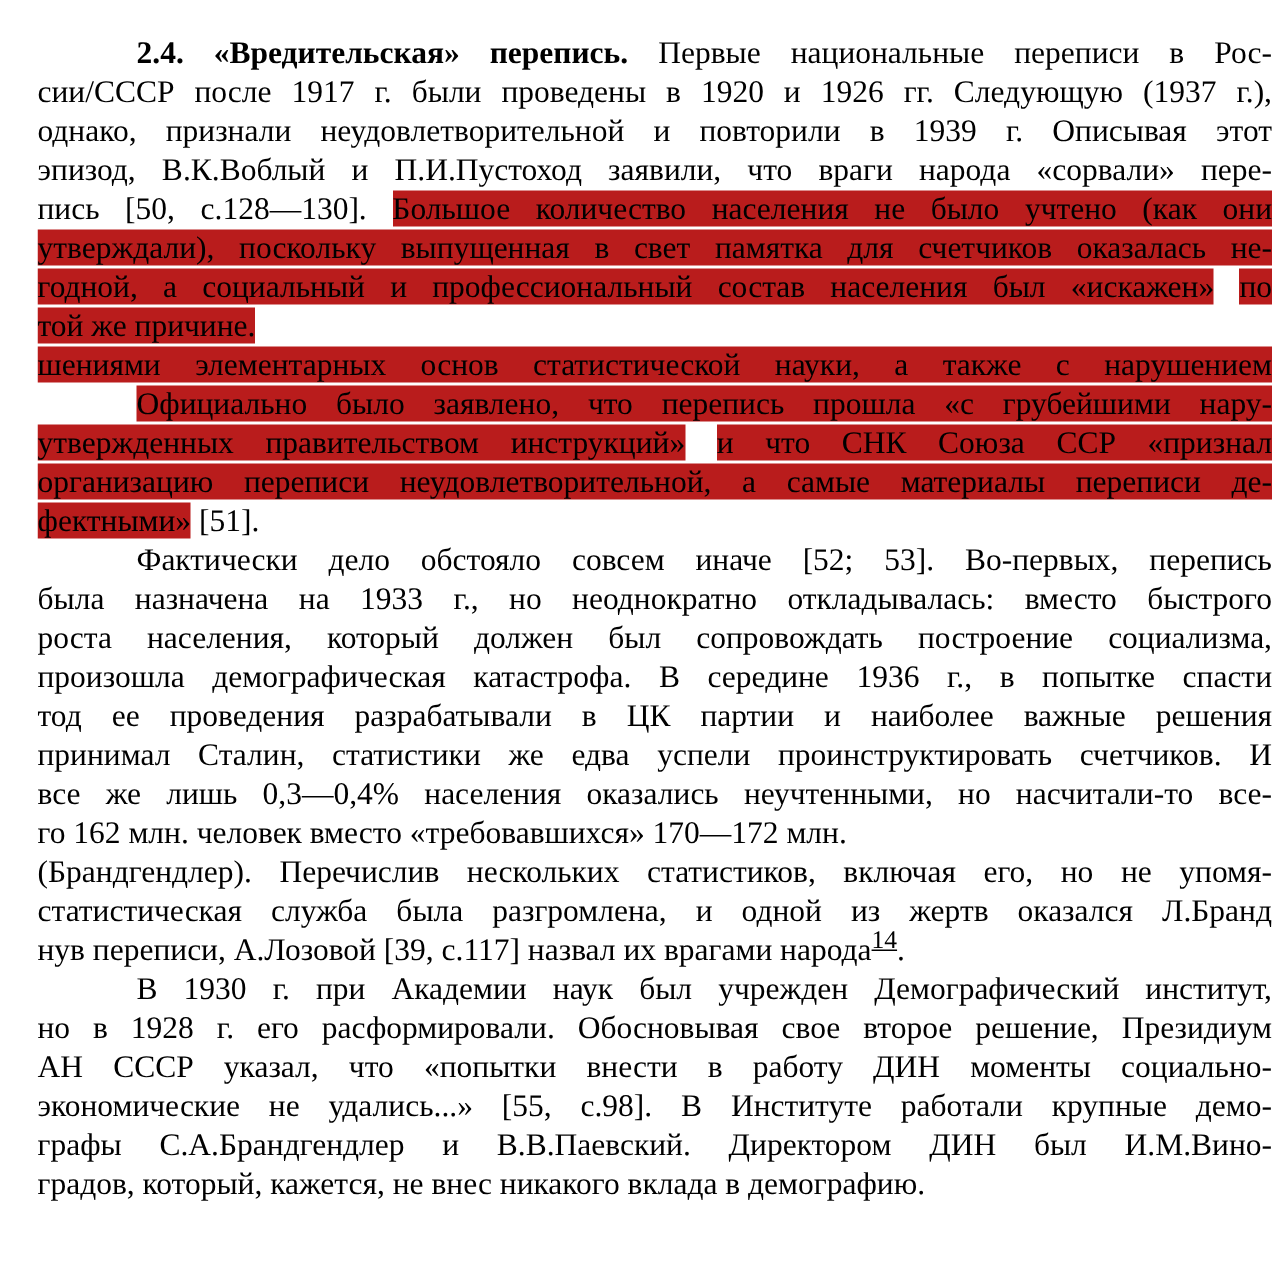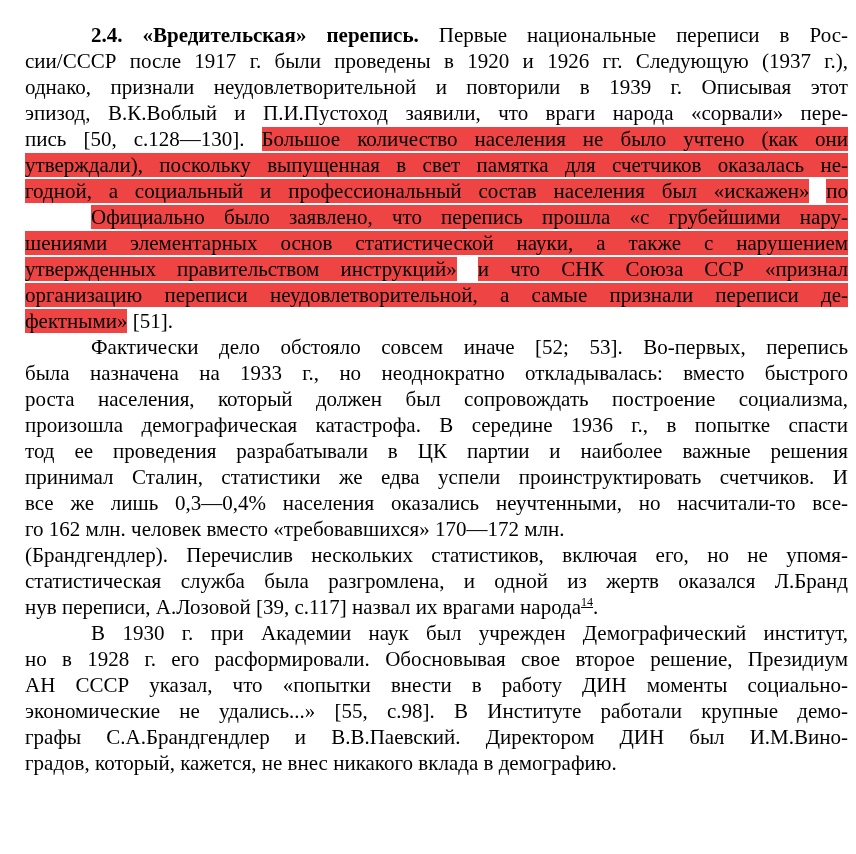--- a/index.html
+++ b/index.html
@@ -21,46 +21,47 @@
     font-size: 21px;
     line-height: 26px;
     height: 26px;
     overflow: hidden;
     text-align: justify;
     text-align-last: justify;
   }
   .line.end { text-align-last: left; }
   .line.indent { text-indent: 66px; }
   .b { font-weight: bold; }
-  .hl { background-color: #ef4444; }
+  .hl { background-color: #b91c1c; }
   .sup {
     vertical-align: super;
-    font-size: 12px;
+    font-size: 17px;
     line-height: 0;
     text-decoration: underline;
   }
 </style>
 </head>
 <body>
 
 <div class="page">
     <div class="paragraph">
       <div class="line indent"><span class="b ">2.4. «Вредительская» перепись.</span><span class=""> Первые национальные переписи в Рос-</span></div>
       <div class="line"><span class="">сии/СССР после 1917 г. были проведены в 1920 и 1926 гг. Следующую (1937 г.),</span></div>
       <div class="line"><span class="">однако, признали неудовлетворительной и повторили в 1939 г. Описывая этот</span></div>
       <div class="line"><span class="">эпизод, В.К.Воблый и П.И.Пустоход заявили, что враги народа «сорвали» пере-</span></div>
       <div class="line"><span class="">пись [50, с.128—130]. </span><span class="hl ">Большое количество населения не было учтено (как они</span></div>
       <div class="line"><span class="hl ">утверждали), поскольку выпущенная в свет памятка для счетчиков оказалась не-</span></div>
       <div class="line"><span class="hl ">годной, а социальный и профессиональный состав населения был «искажен»</span><span class=""> </span><span class="hl ">по</span></div>
+      <div class="line end"><span class="hl ">той же причине.</span></div>
     </div>
     <div class="paragraph">
+      <div class="line"><span class="hl ">шениями элементарных основ статистической науки, а также с нарушением</span></div>
       <div class="line indent"><span class="hl ">Официально было заявлено, что перепись прошла «с грубейшими нару-</span></div>
-      <div class="line"><span class="hl ">шениями элементарных основ статистической науки, а также с нарушением</span></div>
       <div class="line"><span class="hl ">утвержденных правительством инструкций»</span><span class=""> </span><span class="hl ">и что СНК Союза ССР «признал</span></div>
-      <div class="line"><span class="hl ">организацию переписи неудовлетворительной, а самые признали переписи де-</span></div>
+      <div class="line"><span class="hl ">организацию переписи неудовлетворительной, а самые материалы переписи де-</span></div>
       <div class="line end"><span class="hl ">фектными»</span><span class=""> [51].</span></div>
     </div>
     <div class="paragraph">
       <div class="line indent"><span class="">Фактически дело обстояло совсем иначе [52; 53]. Во-первых, перепись</span></div>
       <div class="line"><span class="">была назначена на 1933 г., но неоднократно откладывалась: вместо быстрого</span></div>
       <div class="line"><span class="">роста населения, который должен был сопровождать построение социализма,</span></div>
       <div class="line"><span class="">произошла демографическая катастрофа. В середине 1936 г., в попытке спасти</span></div>
       <div class="line"><span class="">тод ее проведения разрабатывали в ЦК партии и наиболее важные решения</span></div>
       <div class="line"><span class="">принимал Сталин, статистики же едва успели проинструктировать счетчиков. И</span></div>
       <div class="line"><span class="">все же лишь 0,3—0,4% населения оказались неучтенными, но насчитали-то все-</span></div>

